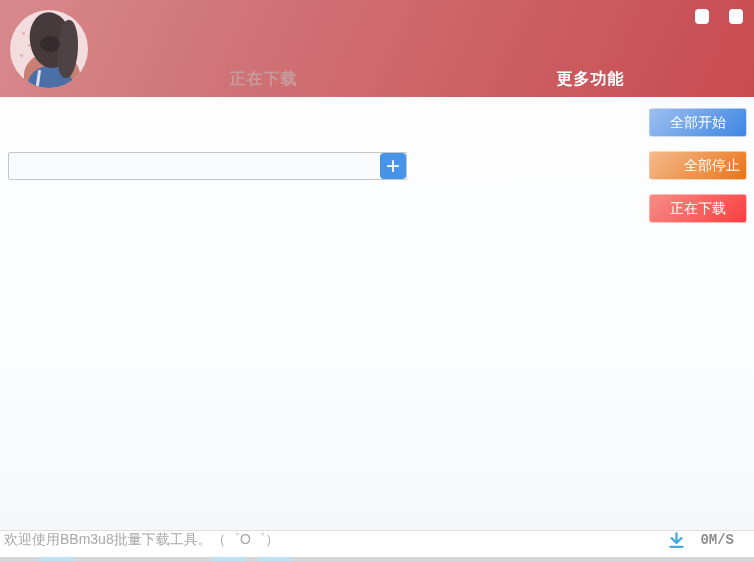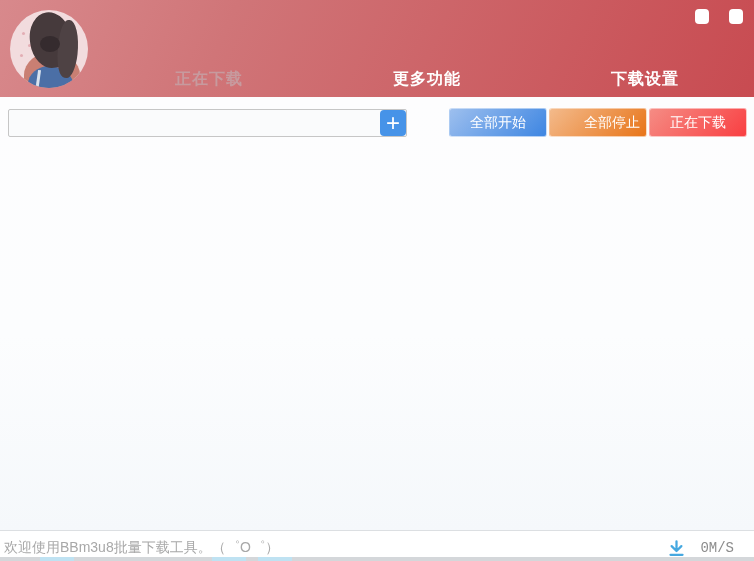--- a/index.html
+++ b/index.html
@@ -36,31 +36,31 @@
 
   
   .main{ height:433px; background:linear-gradient(180deg,#fdfdfe 0%,#fcfdfe 55%,#f5f8fb 100%); }
   .toolbar{ display:flex; align-items:center; padding:11px 7px 0 8px; }
   .url-wrap{ position:relative; width:399px; height:28px; }
   .url-input{ width:100%; height:28px; border:1px solid #c6c6c6; border-radius:2px; background:#fafbfc;
               padding:0 32px 0 8px; font-size:14px; color:#555; outline:none; }
   .add-btn{ position:absolute; right:1px; top:1px; width:26px; height:26px; border:none; border-radius:4px;
             background:#4693e8; color:#ffffff; font-size:24px; line-height:22px; cursor:pointer;
             display:flex; align-items:center; justify-content:center; padding:0; }
-  .btn-group{ margin-left:auto; display:flex; gap:2px; }
+  .btn-group{ margin-left:auto; display:flex; gap:14px;flex-direction:column; }
   .action-btn{ width:98px; height:29px; border:1px solid rgba(255,255,255,0.55); border-radius:3px;
                color:#ffffff; font-size:14px; cursor:pointer; font-family:"Liberation Sans",sans-serif; }
   .task-list{ height:394px; }
 
   
   .statusbar{ height:27px; background:#ffffff; border-top:1px solid #dcdfe2; display:flex;
-              align-items:flex-end; padding:0 6px 0 4px; }
+              align-items:flex-start; padding:0 6px 0 4px; }
   .status-msg{ color:#a8a8a8; font-size:14px; }
   .status-right{ margin-left:auto; display:flex; align-items:center; gap:14px; padding-right:14px; }
-  .speed{ color:#8c8c8c; font-size:14px; font-family:"Liberation Mono", monospace; }
+  .speed{ color:#8c8c8c; font-size:14px; font-family:"Liberation Mono", monospace;font-weight:bold; }
 
   .bottom-strip{ height:4px; background:#d4d7da; position:relative; }
   .strip-seg{ position:absolute; top:0; height:4px; width:34px; background:#bfe2f2; }
 </style>
 </head>
 <body>
 
 <div class="window">
 
   <div class="header">
@@ -76,21 +76,20 @@
       <div class="av-hair2"></div>
       <div class="av-bun"></div>
     </div>
 
     <button class="win-btn minimize"></button>
     <button class="win-btn close"></button>
 
     <div class="tabs">
       <div class="tab active">正在下载</div>
       <div class="tab">更多功能</div>
-      <div class="tab">下载设置</div>
     </div>
   </div>
 
   <div class="main">
     <div class="toolbar">
       <div class="url-wrap">
         <input class="url-input" type="text" value="" style="">
         <button class="add-btn">
           <span>+</span>
         </button>

